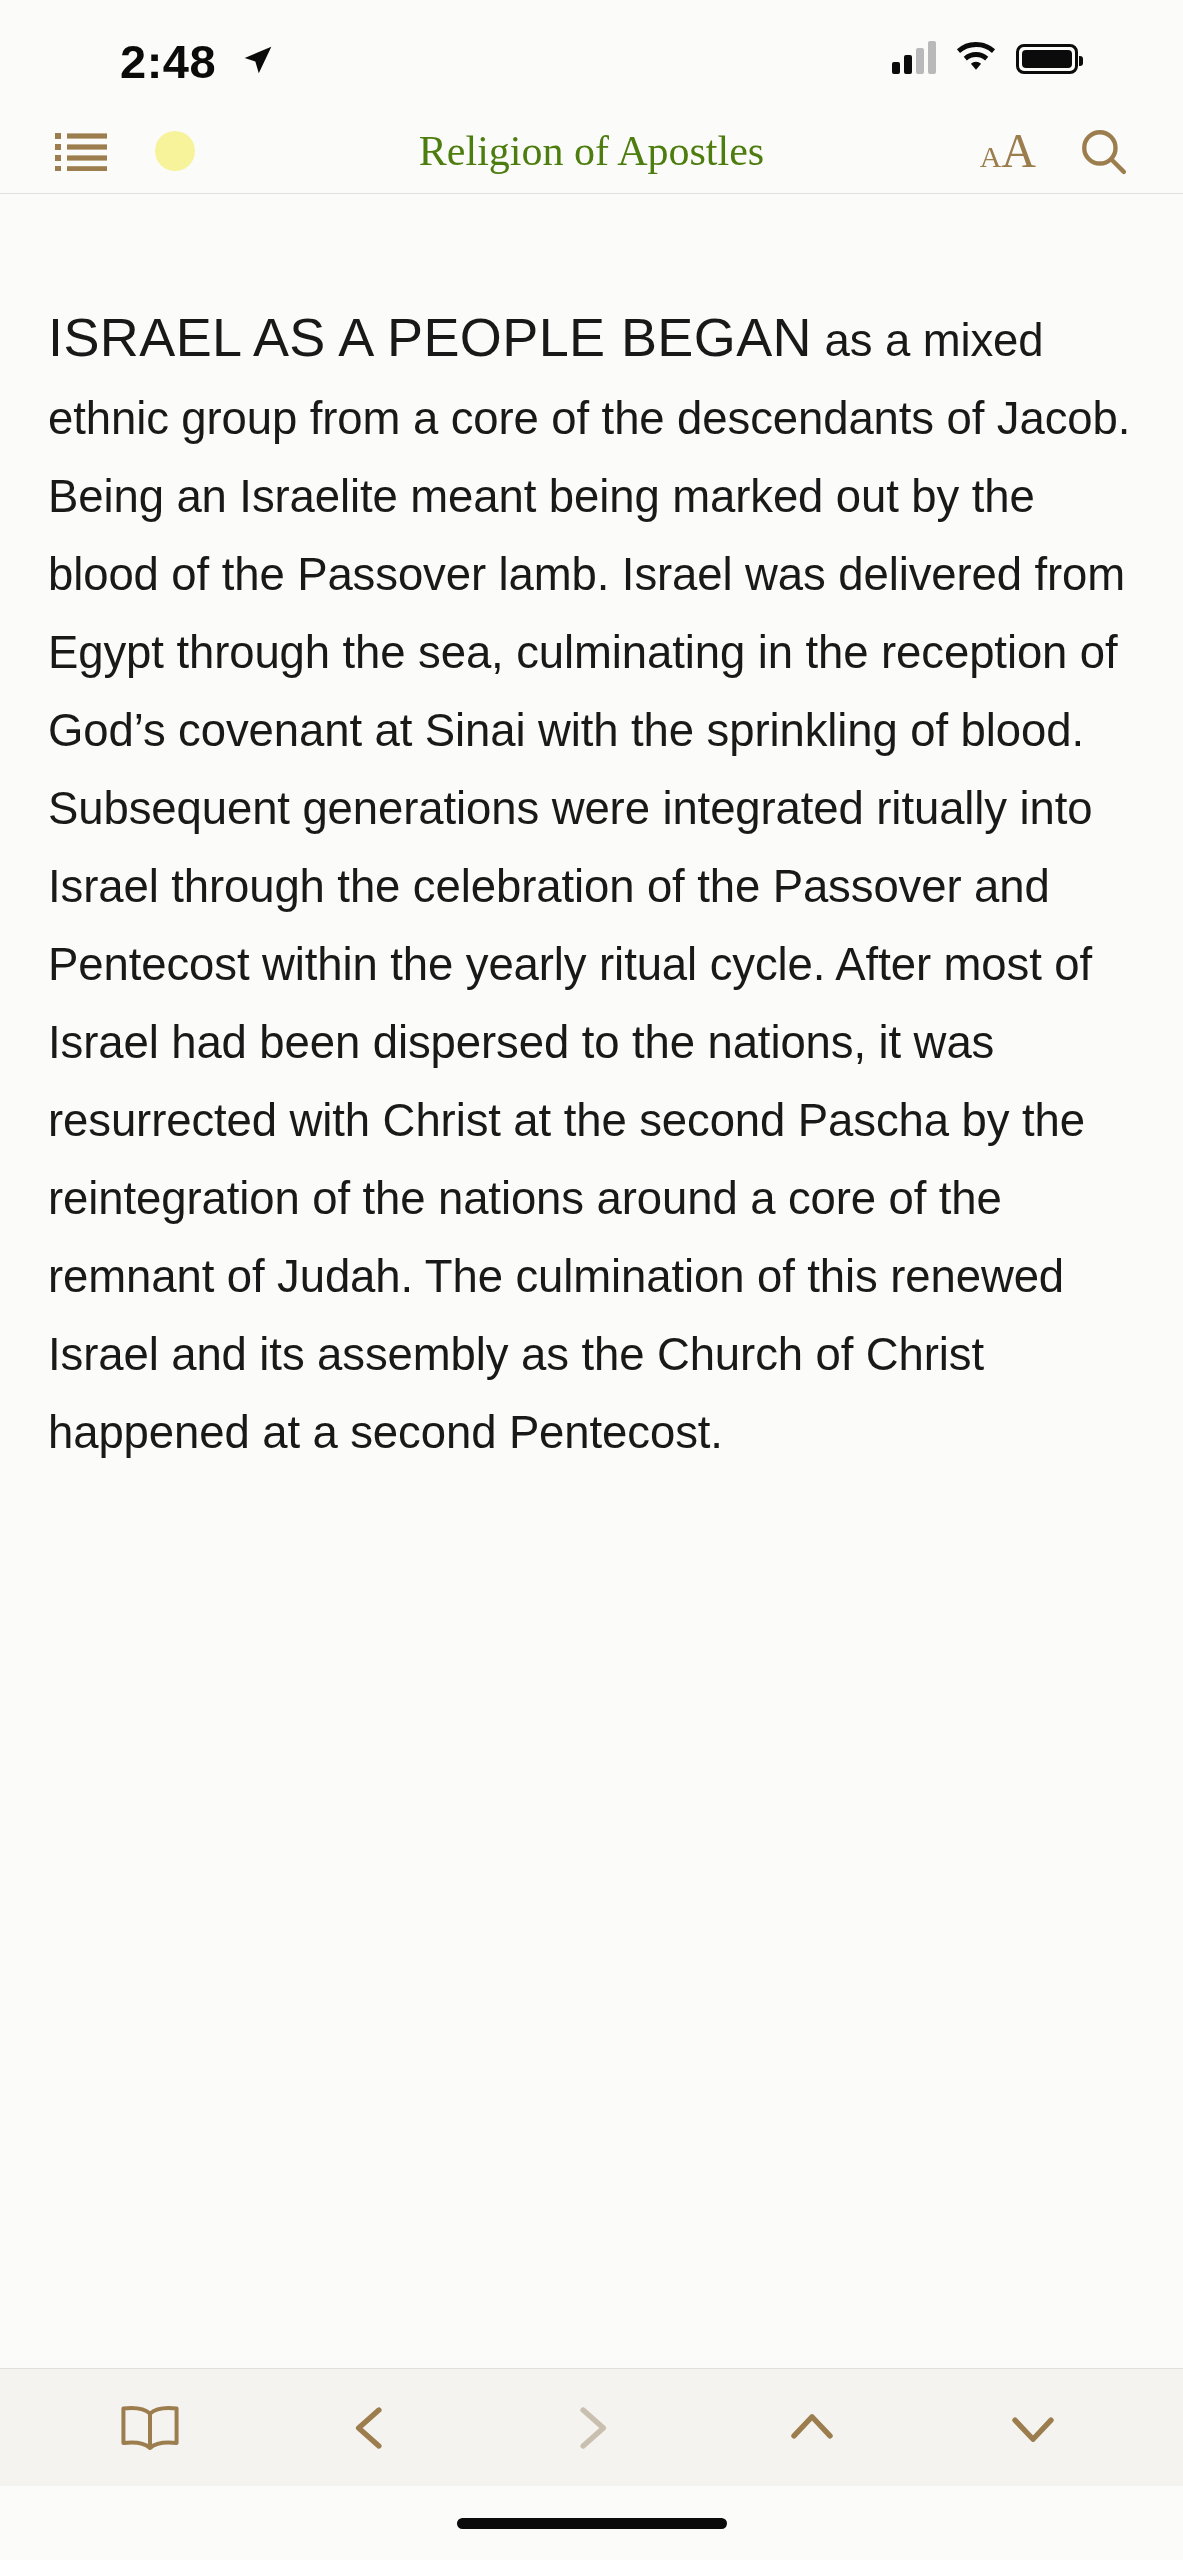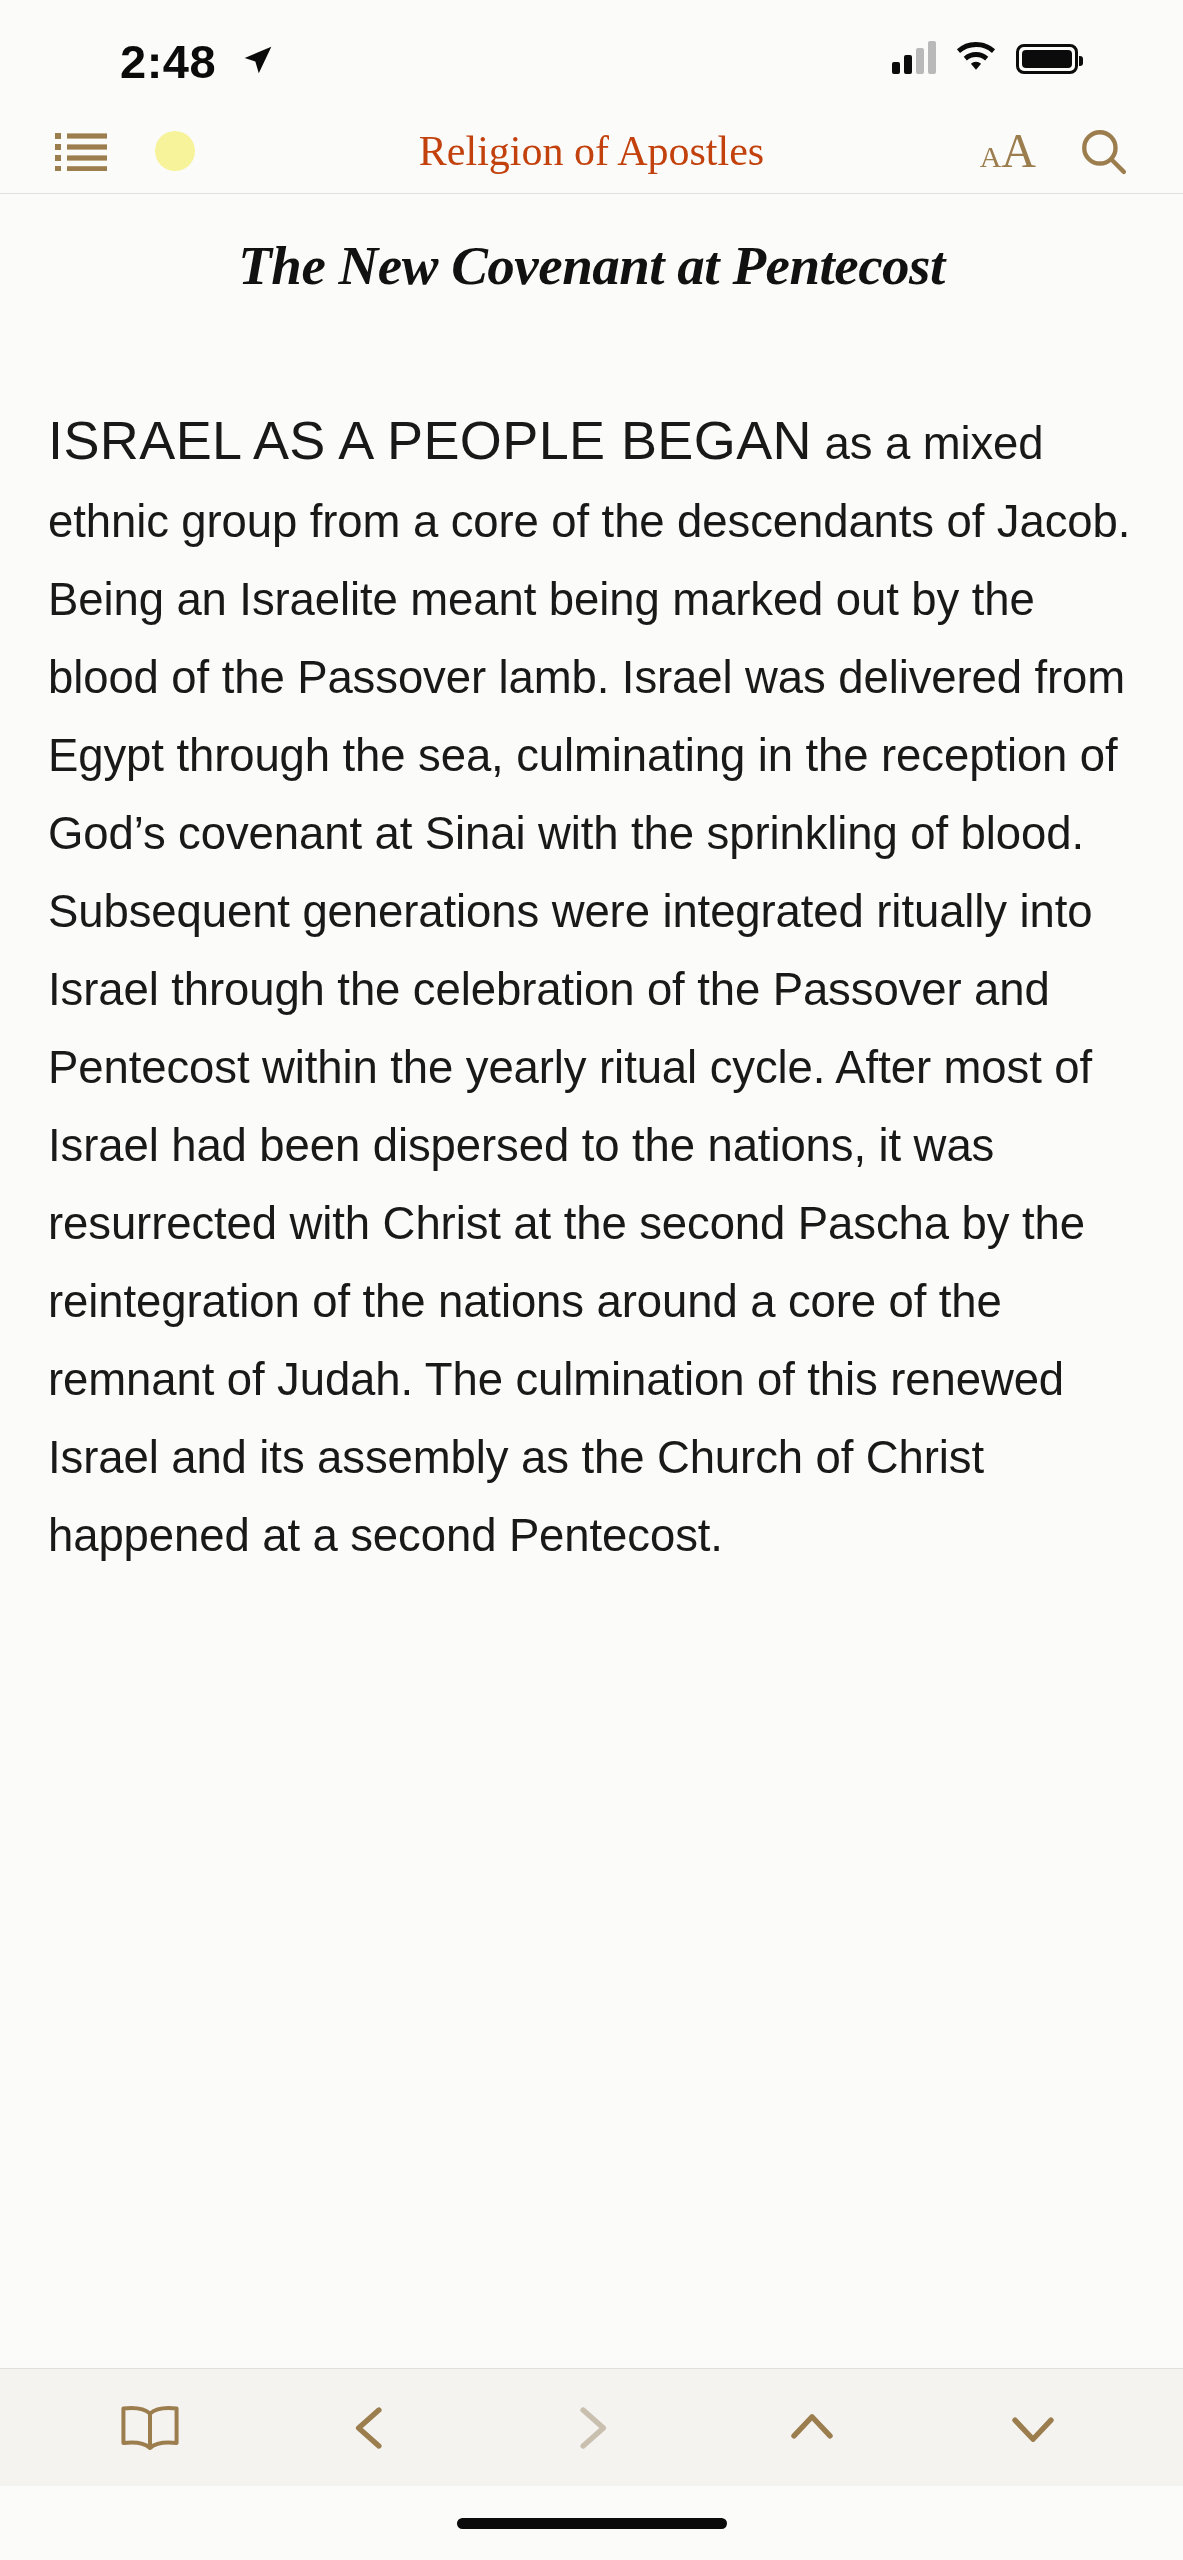--- a/index.html
+++ b/index.html
@@ -110,21 +110,21 @@
     padding: 0 55px;
     box-sizing: border-box;
     position: relative;
   }
   .nav-title {
     position: absolute;
     left: 0; right: 0;
     text-align: center;
     font-family: "Liberation Serif", serif;
     font-size: 42px;
-    color: #c2410c;
+    color: #4d7c0f;
     font-weight: normal;
     pointer-events: none;
   }
   .toc-icon {
     width: 52px;
     height: 40px;
     color: #9c7d4e;
     position: relative;
     z-index: 2;
   }
@@ -285,21 +285,20 @@
       <div class="search-icon">
         <svg viewBox="0 0 24 24" width="50" height="50" fill="none" stroke="currentColor" stroke-width="2.1" stroke-linecap="round">
           <circle cx="10.5" cy="10.5" r="7.5"></circle>
             <line x1="16.2" y1="16.2" x2="22" y2="22"></line>
         </svg>
       </div>
     </div>
   </div>
 
   <div class="page">
-    <div class="chapter-title">The New Covenant at Pentecost</div>
     <div class="body-text">
       <p><span class="smallcaps">ISRAEL AS A PEOPLE BEGAN</span><span> as a mixed ethnic group from a core of the descendants of Jacob. Being an Israelite meant being marked out by the blood of the Passover lamb. Israel was delivered from Egypt through the sea, culminating in the reception of God’s covenant at Sinai with the sprinkling of blood. Subsequent generations were integrated ritually into Israel through the celebration of the Passover and Pentecost within the yearly ritual cycle. After most of Israel had been dispersed to the nations, it was resurrected with Christ at the second Pascha by the reintegration of the nations around a core of the remnant of Judah. The culmination of this renewed Israel and its assembly as the Church of Christ happened at a second Pentecost.</span></p>
     </div>
   </div>
 
   <div class="toolbar">
     <div class="tb-btn">
       <svg viewBox="0 0 28 22" width="62" height="50" fill="none" stroke="currentColor" stroke-width="1.8" stroke-linejoin="round">
         <path d="M14 4.5C11.5 2.2 8 1.5 2 2.2v15.6c6-.7 9.5 0 12 2.2 2.5-2.2 6-2.9 12-2.2V2.2C20 1.5 16.5 2.2 14 4.5z"></path>
         <line x1="14" y1="4.5" x2="14" y2="20"></line>

